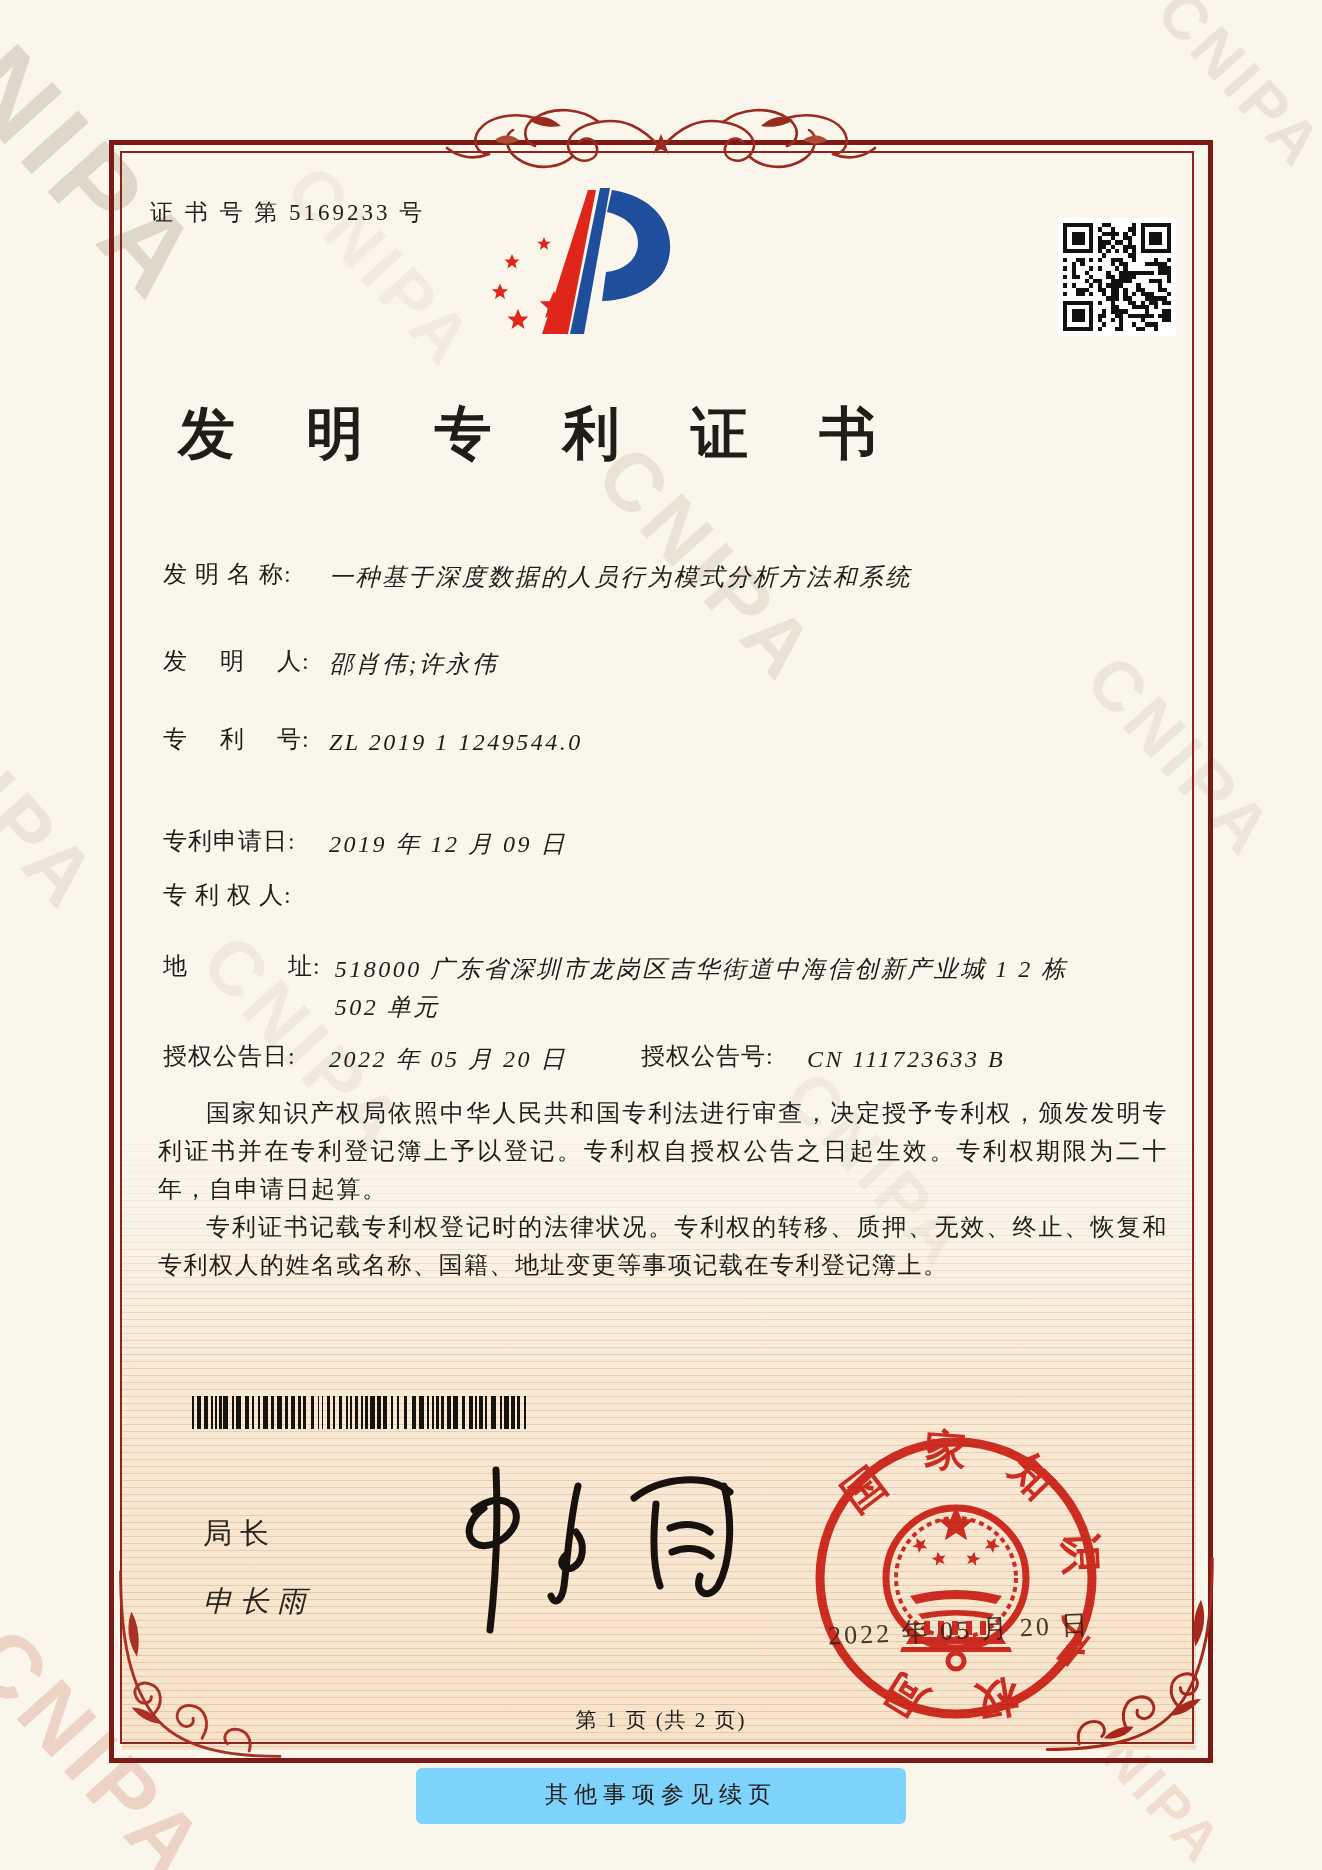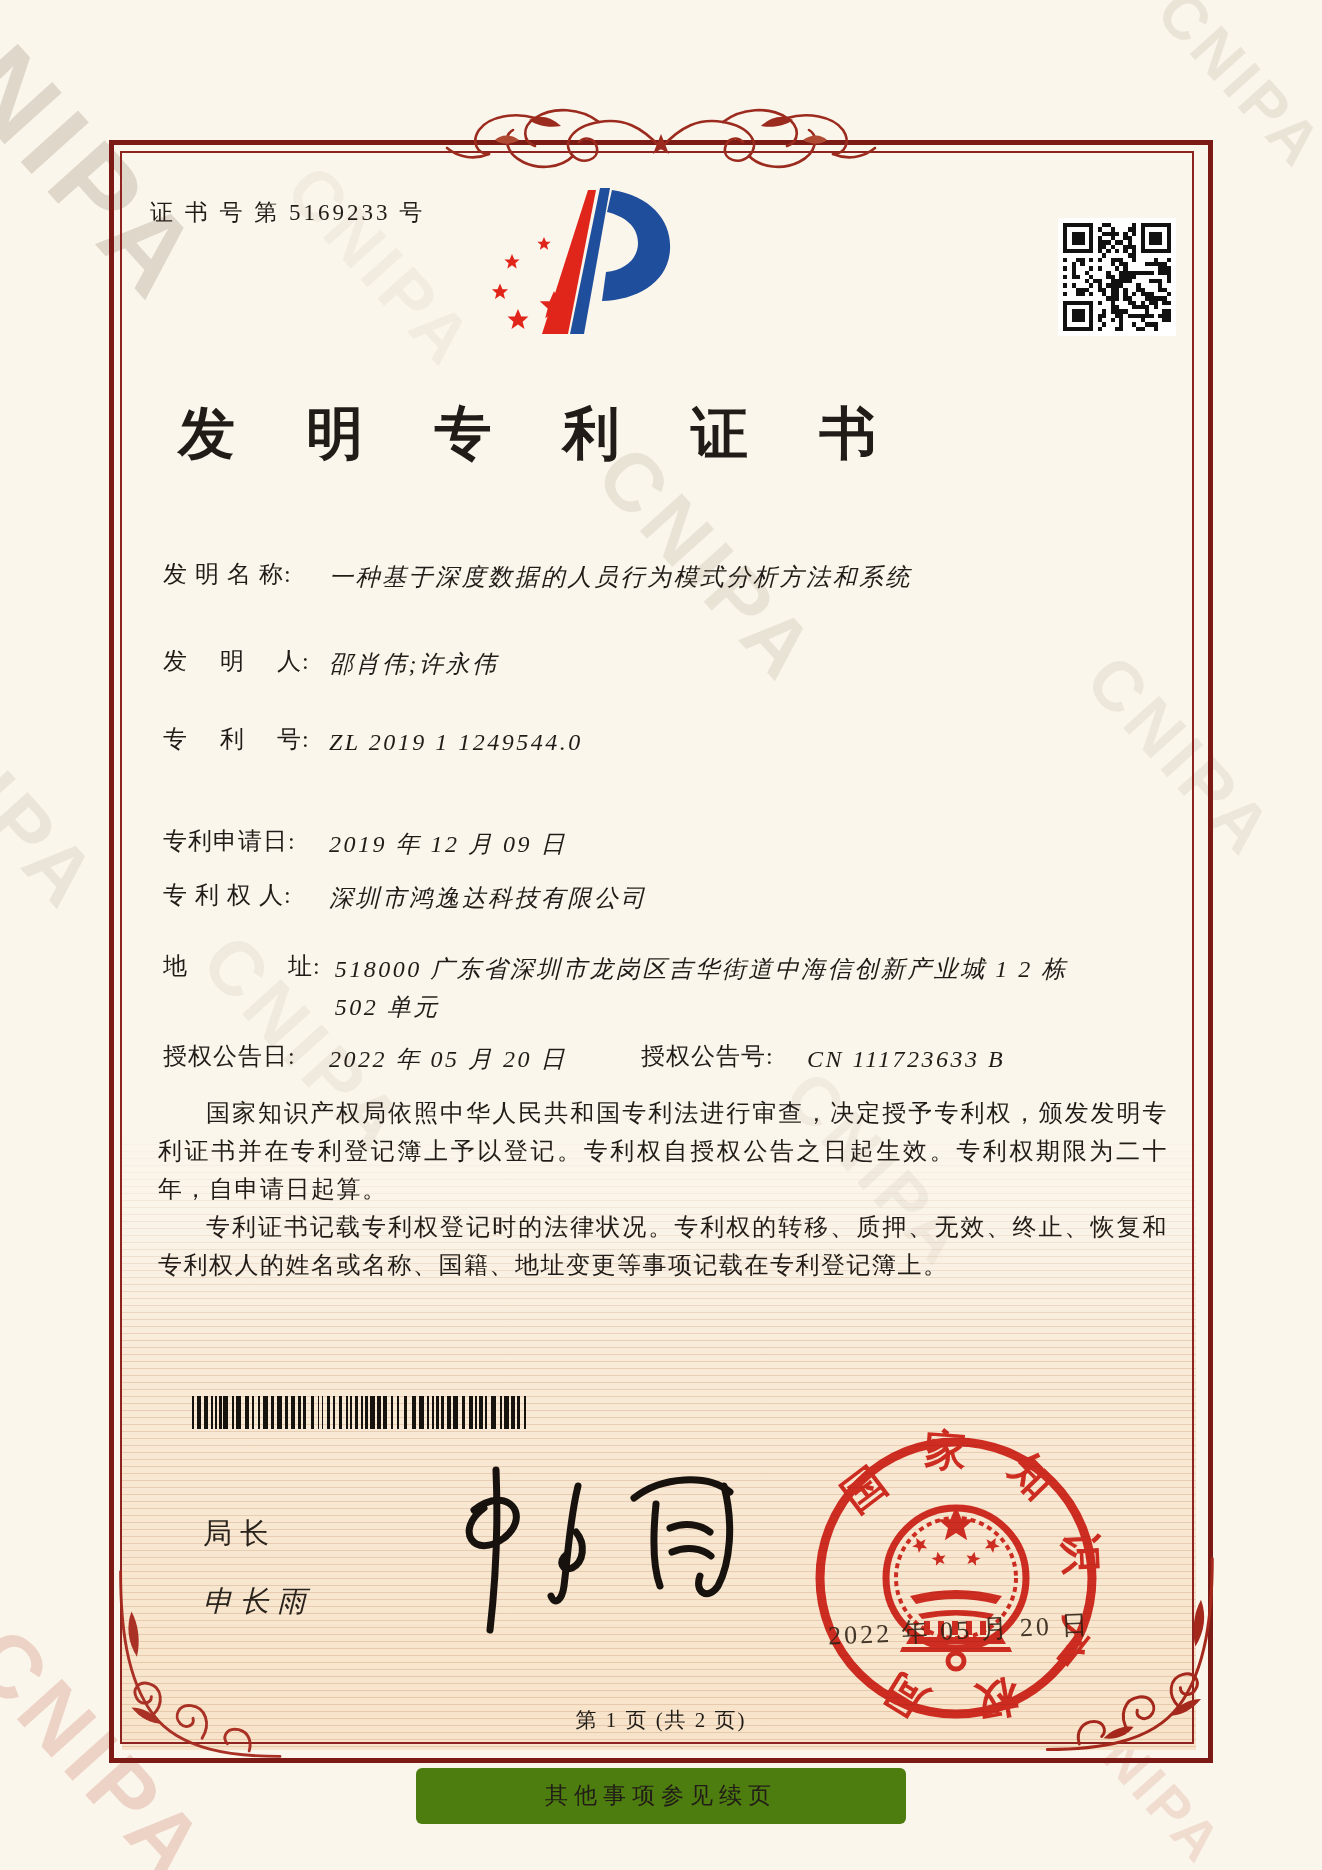--- a/index.html
+++ b/index.html
@@ -105,22 +105,22 @@
   
   .top-ornament{left:431px;top:96px;position:absolute;}
   .corner-right{left:1038px;top:1548px;position:absolute;}
   .corner-left{left:114px;top:1568px;position:absolute;transform:scaleX(-1);opacity:.95;}
 
   
   .page-info{left:0;top:1706px;width:1322px;position:absolute;text-align:center;
     font-size:21px;letter-spacing:2px;white-space:pre;}
   .cont-note{
     left:416px;top:1768px;width:490px;height:56px;position:absolute;
-    background:#4d7c0f;border-radius:6px;text-align:center;line-height:56px;
-    font-size:23px;letter-spacing:6px;
+    background:#7dd3fc;border-radius:6px;text-align:center;line-height:56px;
+    font-size:23px;letter-spacing:6px;font-family:Liberation Mono, monospace;
   }
 </style>
 </head>
 <body>
 
 <span class="wm wm1">CNIPA</span>
 <span class="wm wm2">CNIPA</span>
 <span class="wm wm3">CNIPA</span>
 <span class="wm wm4">CNIPA</span>
 <span class="wm wm5">CNIPA</span>
@@ -409,21 +409,20 @@
 <div class="row row-patno">
   <span class="lbl">专　 利　 号:</span>
   <span class="val">ZL 2019 1 1249544.0</span>
 </div>
 <div class="row row-filing">
   <span class="lbl">专利申请日:</span>
   <span class="val">2019 年 12 月 09 日</span>
 </div>
 <div class="row row-patentee">
   <span class="lbl">专 利 权 人:</span>
-  <span class="val">深圳市鸿逸达科技有限公司</span>
 </div>
 <div class="row row-address">
   <span class="lbl">地　　　　址:</span>
   <span class="val">518000 广东省深圳市龙岗区吉华街道中海信创新产业城 1 2 栋 502 单元</span>
 </div>
 <div class="row row-grant">
   <span class="lbl">授权公告日:</span>
   <span class="val">2022 年 05 月 20 日</span>
   <span class="pair2">
     <span class="lbl">授权公告号:</span>

